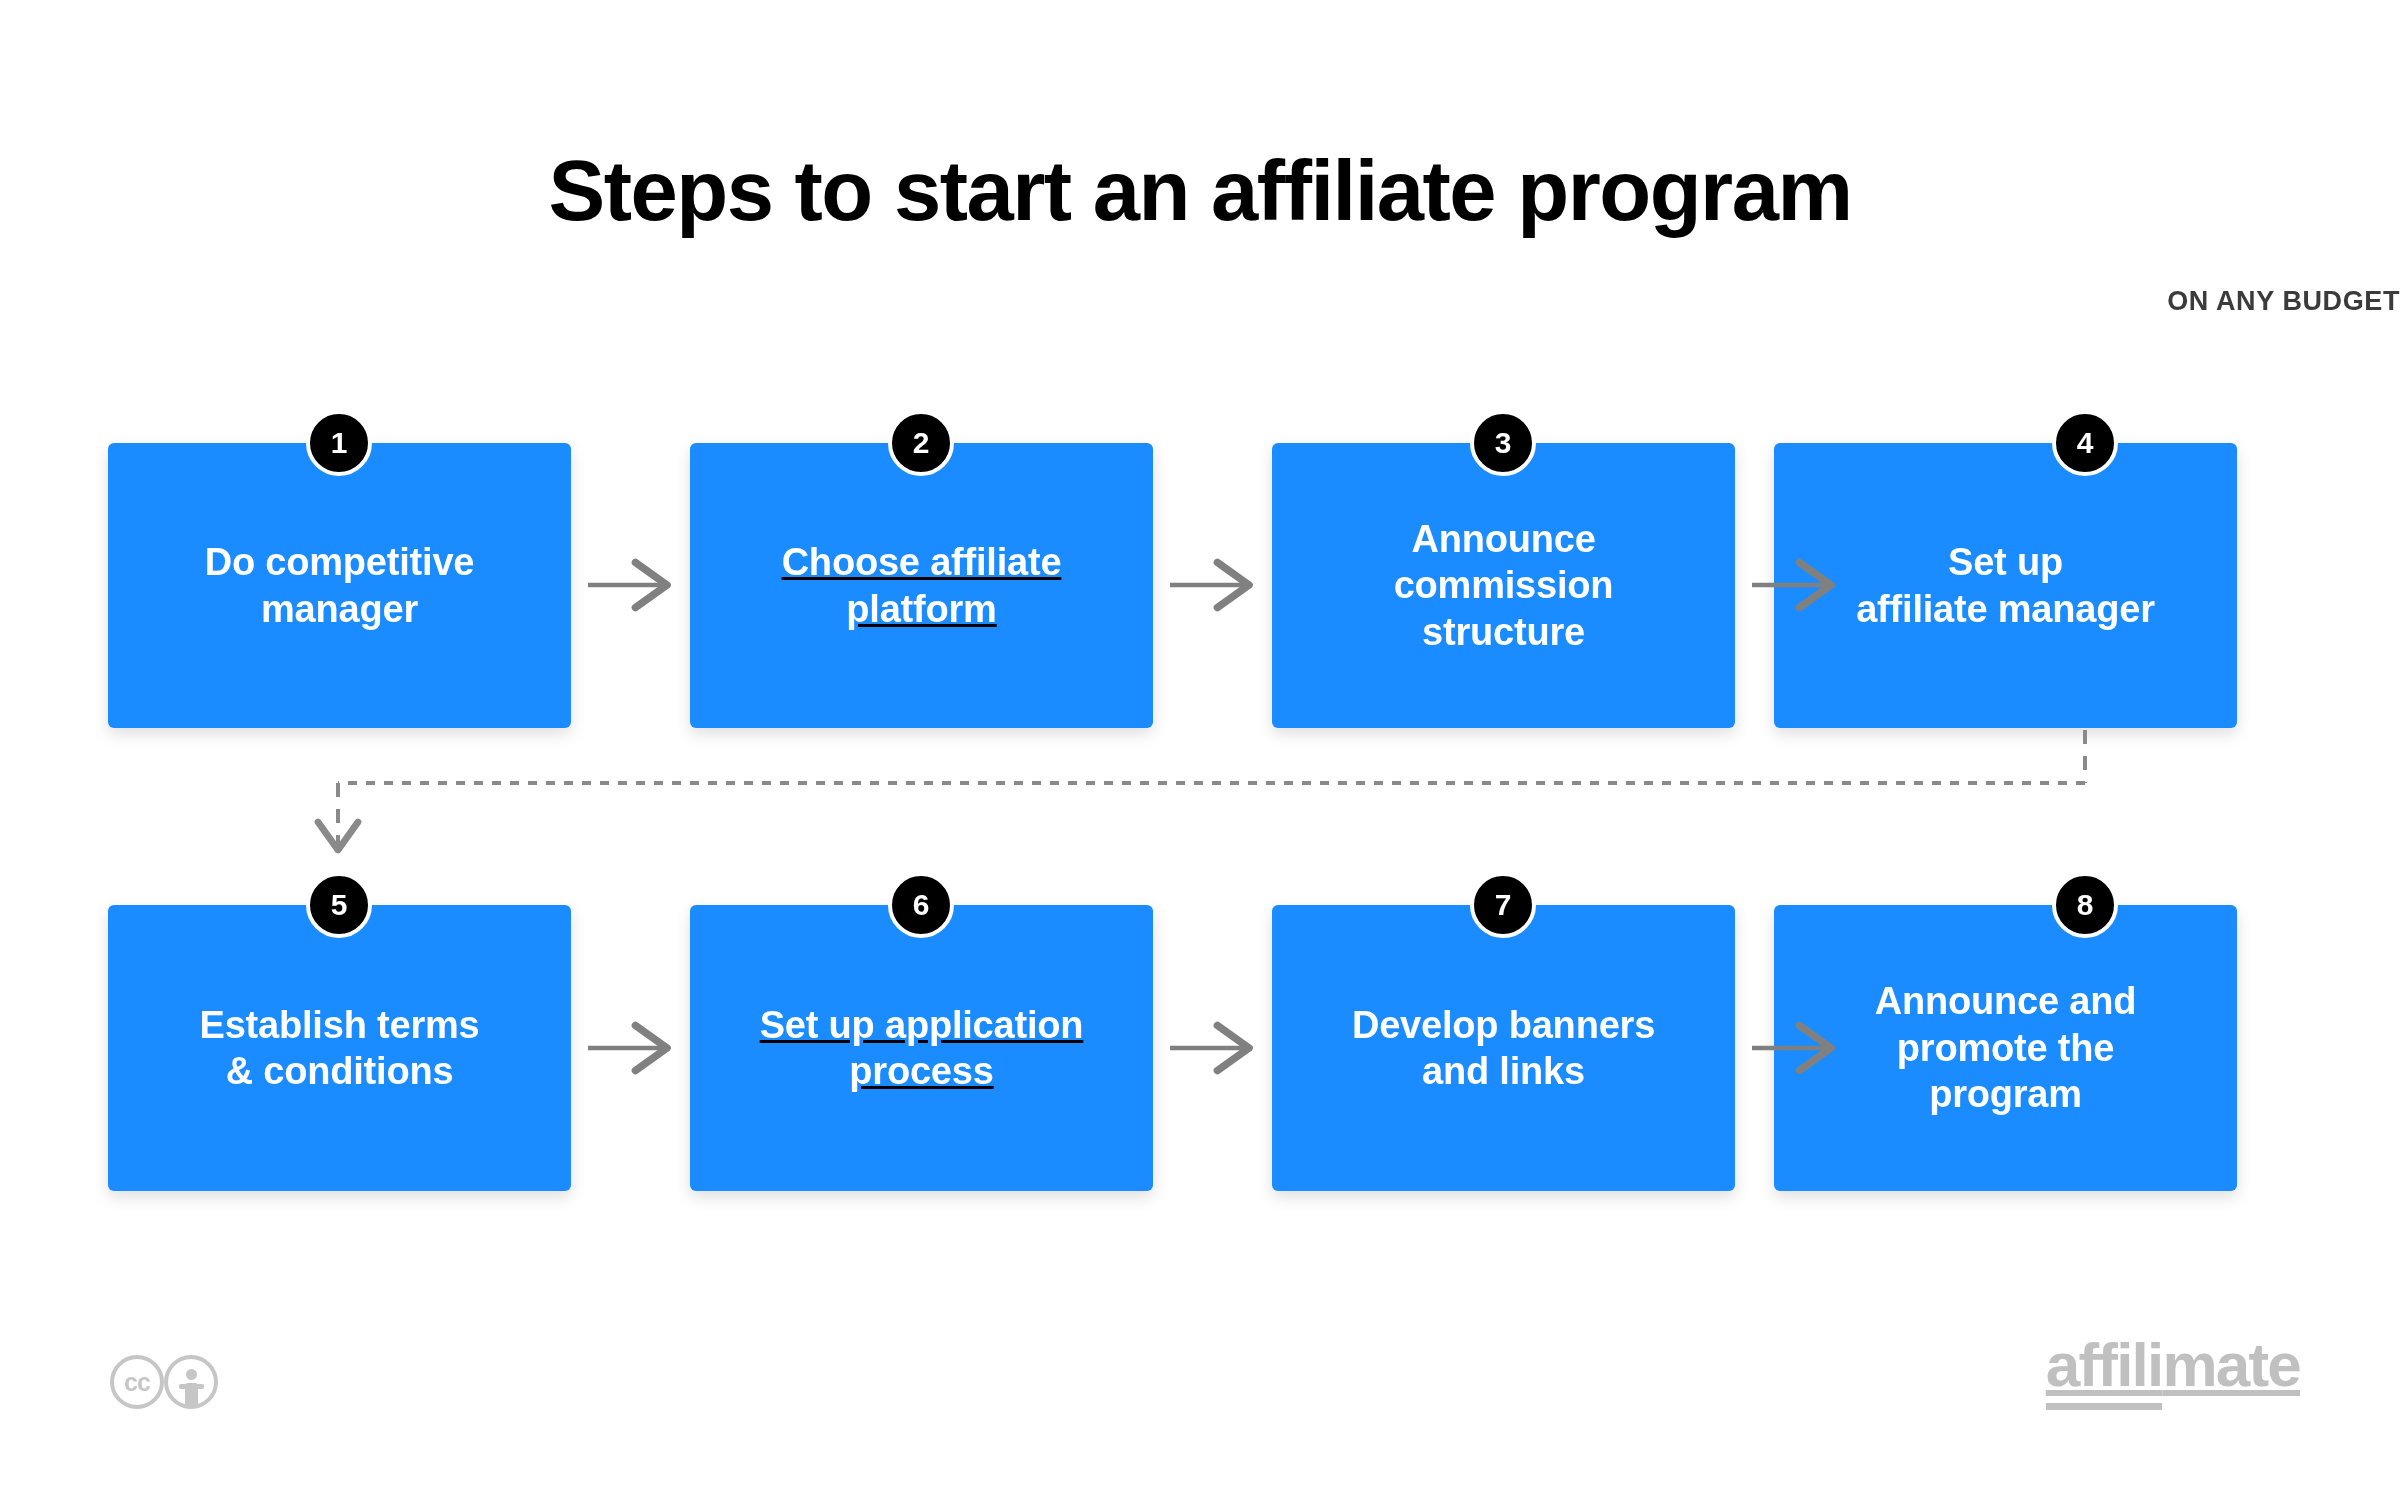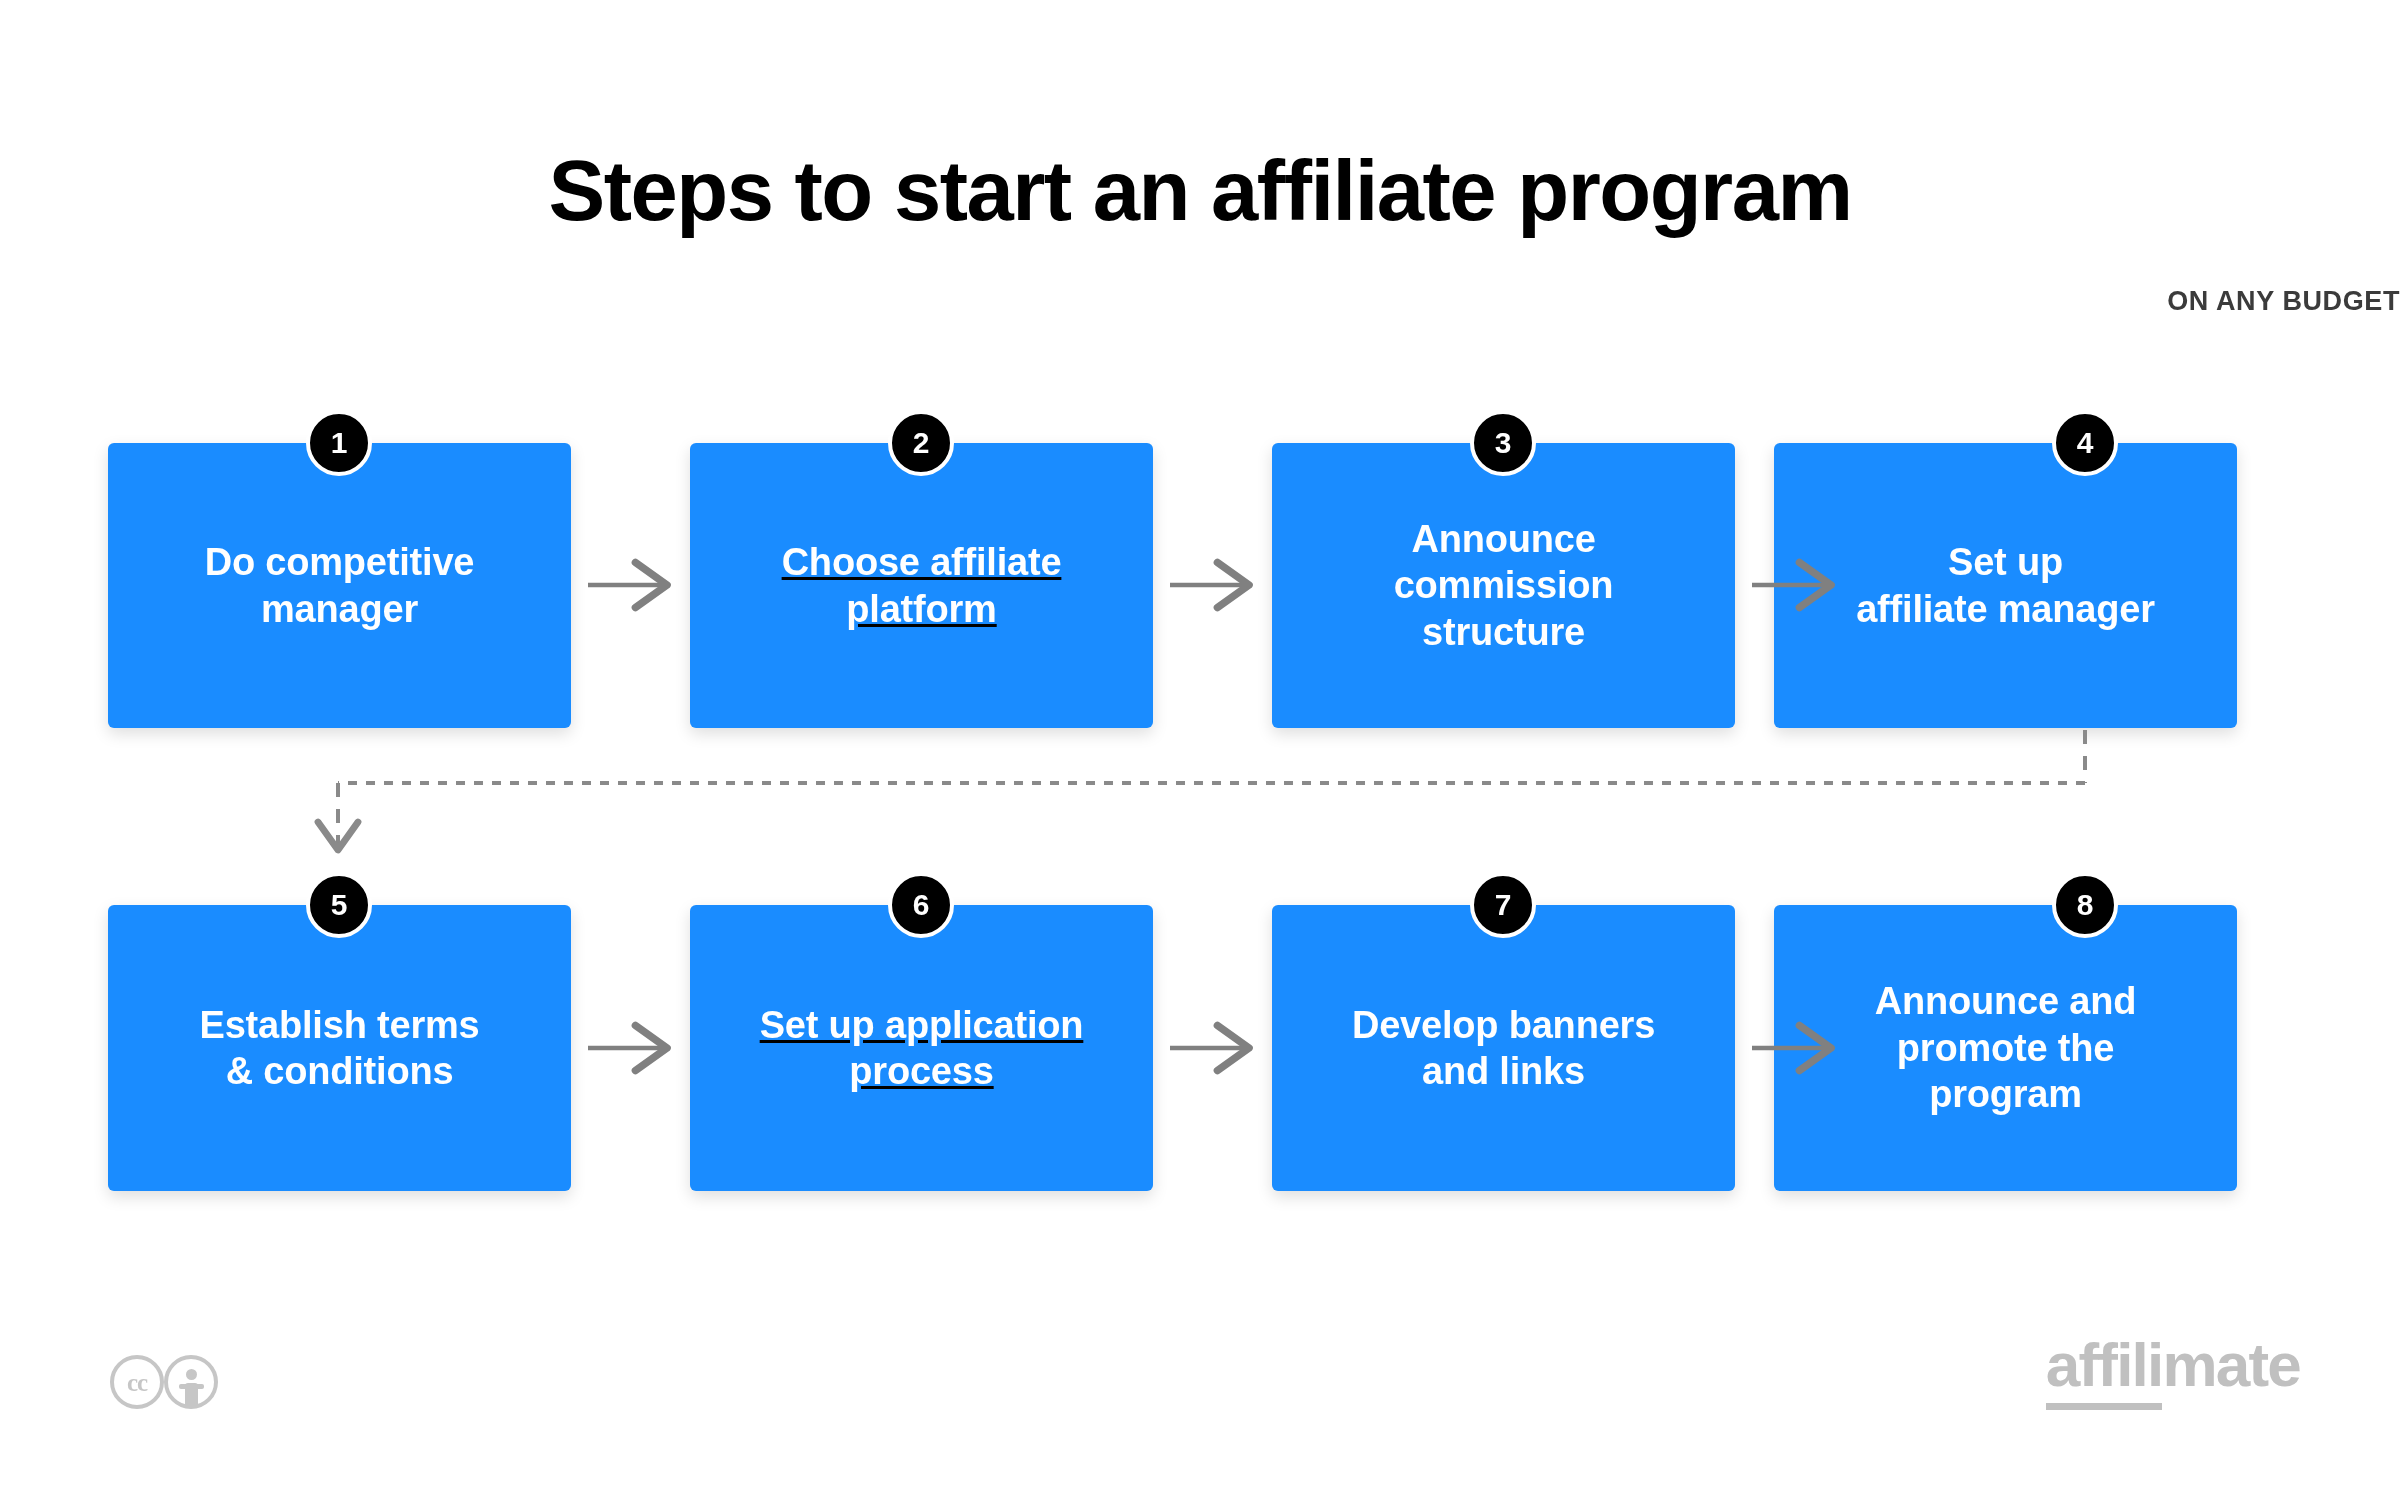--- a/index.html
+++ b/index.html
@@ -109,21 +109,20 @@
     z-index: 2;
   }
 
   
   .cc-icons {
     position: absolute;
     left: 110px;
     top: 1355px;
     display: flex;
     align-items: center;
-    font-family: Liberation Serif, serif;
   }
   .cc-badge {
     width: 54px;
     height: 54px;
     border-radius: 50%;
     border: 4px solid #c6c6c6;
     box-sizing: border-box;
     display: flex;
     align-items: center;
     justify-content: center;
@@ -170,20 +169,21 @@
   .brand {
     position: absolute;
     right: 100px;
     top: 1334px;
     font-size: 62px;
     font-weight: 700;
     color: #c0c0c0;
     letter-spacing: -1.8px;
     line-height: 1;
     white-space: nowrap;
+    text-decoration: underline;
   }
   .brand .underlined {
     border-bottom: 7px solid #c0c0c0;
     padding-bottom: 4px;
   }
 </style>
 </head>
 <body>
 
 <div id="canvas">

